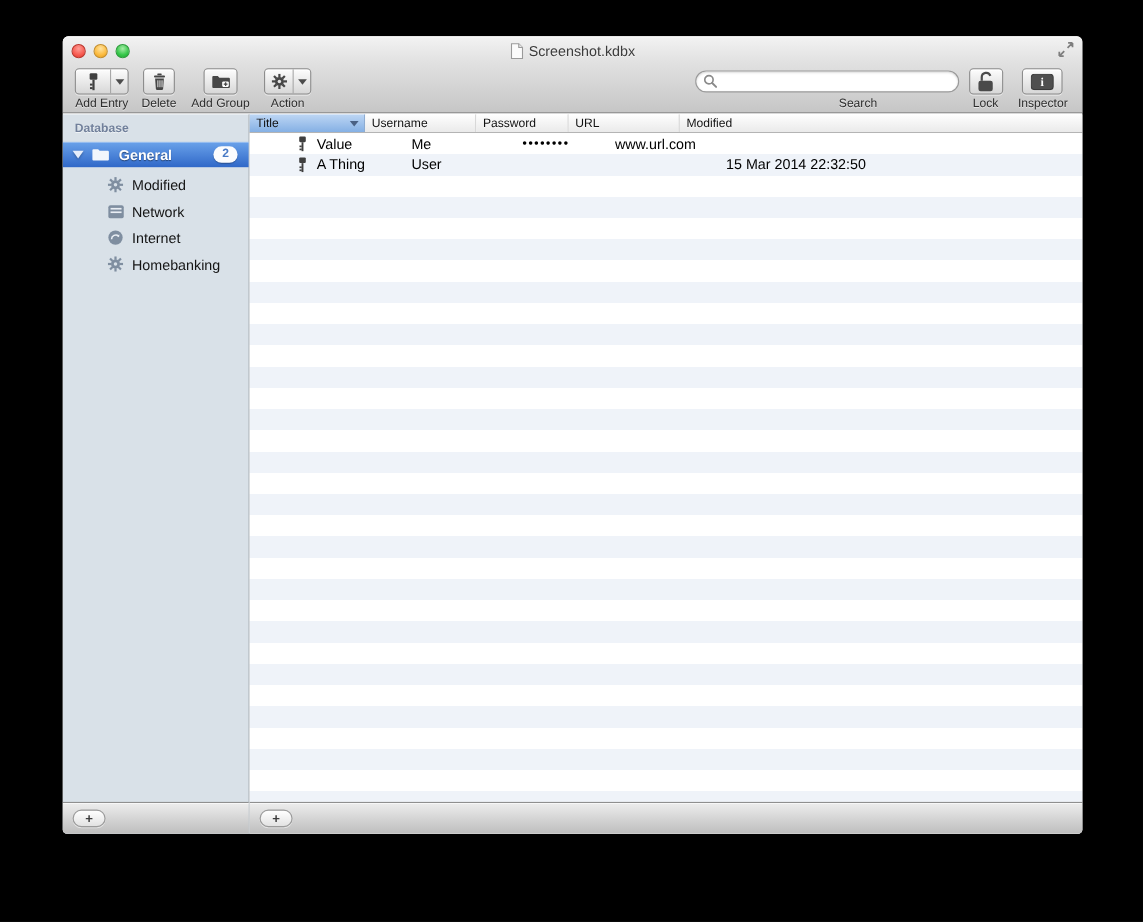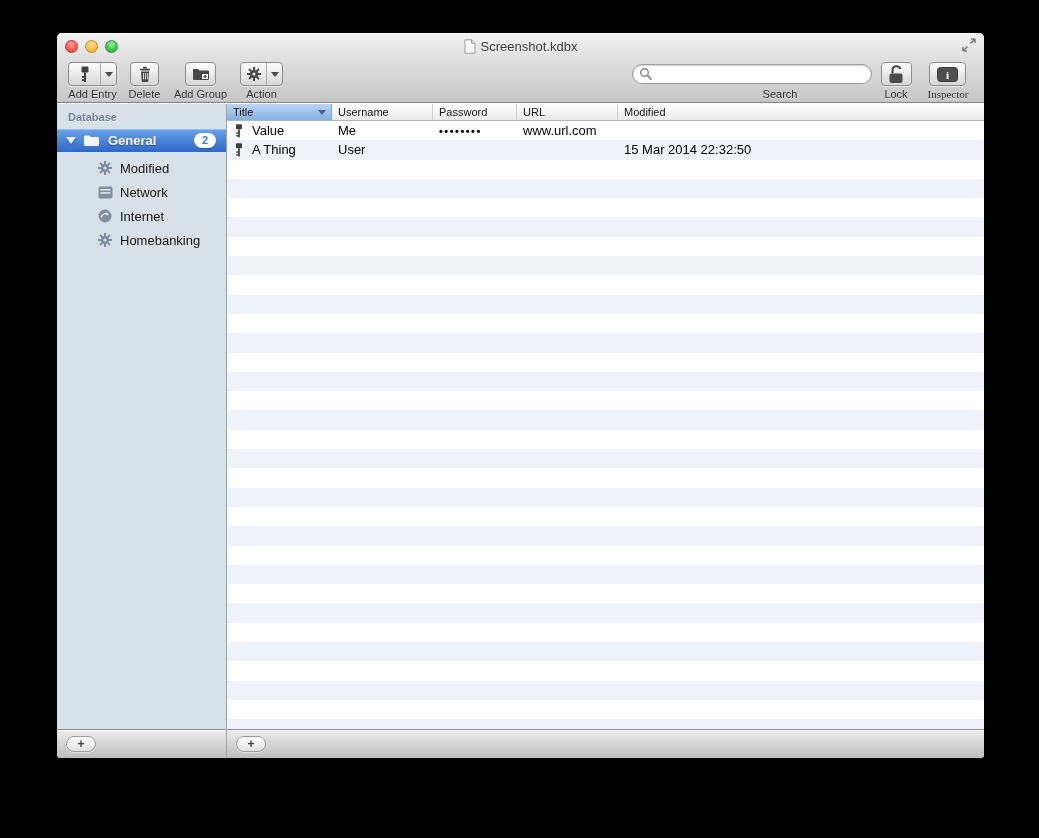--- a/index.html
+++ b/index.html
@@ -68,21 +68,21 @@
     text-shadow:0 1px 0 rgba(255,255,255,.6);}
   .hcell:last-child{border-right:none;flex:1;}
   .hcell.sel{background:linear-gradient(#bdd6f4,#85b0e4);border-right:1px solid #83a3cc;
     text-shadow:none;}
   .sort-arrow{margin-left:auto;margin-right:5px;width:0;height:0;
     border-left:4px solid transparent;border-right:4px solid transparent;border-top:5px solid #4a6184;}
   .tbody{position:absolute;left:0;right:0;top:17px;bottom:29px;overflow:hidden;
     background:repeating-linear-gradient(to bottom,#fff 0px,#fff 19.3px,#eff3f9 19.3px,#eff3f9 38.6px);}
   .trow{height:19.3px;display:flex;align-items:center;font-size:13px;color:#000;cursor:default;}
   .cell{height:100%;display:flex;align-items:center;padding-left:6px;overflow:hidden;white-space:nowrap;}
-  .c-title{width:105px;}
+  .c-title{width:105px;margin-left:36px;}
   .c-user{width:101px;}
   .c-pass{width:84px;font-size:11px;letter-spacing:1.5px;font-weight:bold;}
   .c-url{width:101px;}
   .c-mod{flex:1;}
   .key-ic{margin-right:7px;flex:0 0 auto;display:flex;}
   
   .bbar{position:absolute;left:0;right:0;bottom:0;height:29px;
     background:linear-gradient(#ededed,#bdbdbd);border-top:1px solid #8f8f8f;
     box-shadow:inset 0 1px 0 rgba(255,255,255,.6);}
   .plus-btn{position:absolute;left:9px;top:6px;width:30px;height:16px;border-radius:8px;
@@ -203,21 +203,21 @@
     <div class="tb-label" style="left:809px;width:60px;">Lock</div>
 
     <div class="tb-btn" style="left:872px;width:37px;">
       <span style="display:flex;">
         <svg width="21" height="15" viewBox="0 0 21 15">
             <rect x="0.5" y="0.5" width="20" height="14" rx="3" fill="#4f4f4f" stroke="#3a3a3a"></rect>
             <text x="10.5" y="11.5" font-size="11" fill="#fff" text-anchor="middle" font-family="'Liberation Serif',serif" font-weight="bold">i</text>
           </svg>
       </span>
     </div>
-    <div class="tb-label" style="left:860px;width:62px;font-family:Liberation Serif, serif;">Inspector</div>
+    <div class="tb-label" style="left:860px;width:62px;">Inspector</div>
   </div>
 
   <div class="sidebar">
     <div class="side-header">Database</div>
 
     <div class="group-row">
       <span class="disclosure"></span>
       <span class="group-folder" style="display:flex;">
         <svg width="17" height="13" viewBox="0 0 17 13">
             <path d="M1 2.6a1 1 0 0 1 1-1h4.2l1.4 1.5H15a1 1 0 0 1 1 1v6.9a1 1 0 0 1-1 1H2a1 1 0 0 1-1-1z" fill="#f2f6fc"></path>

